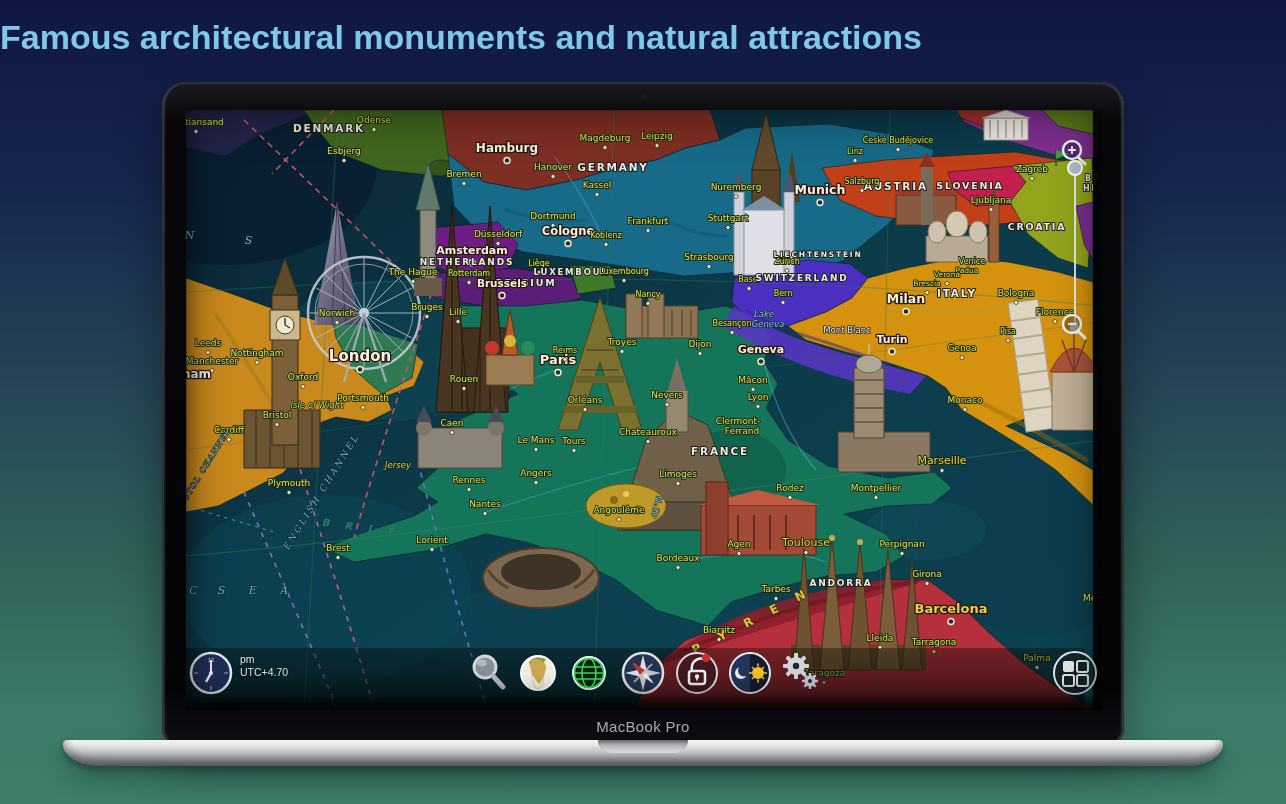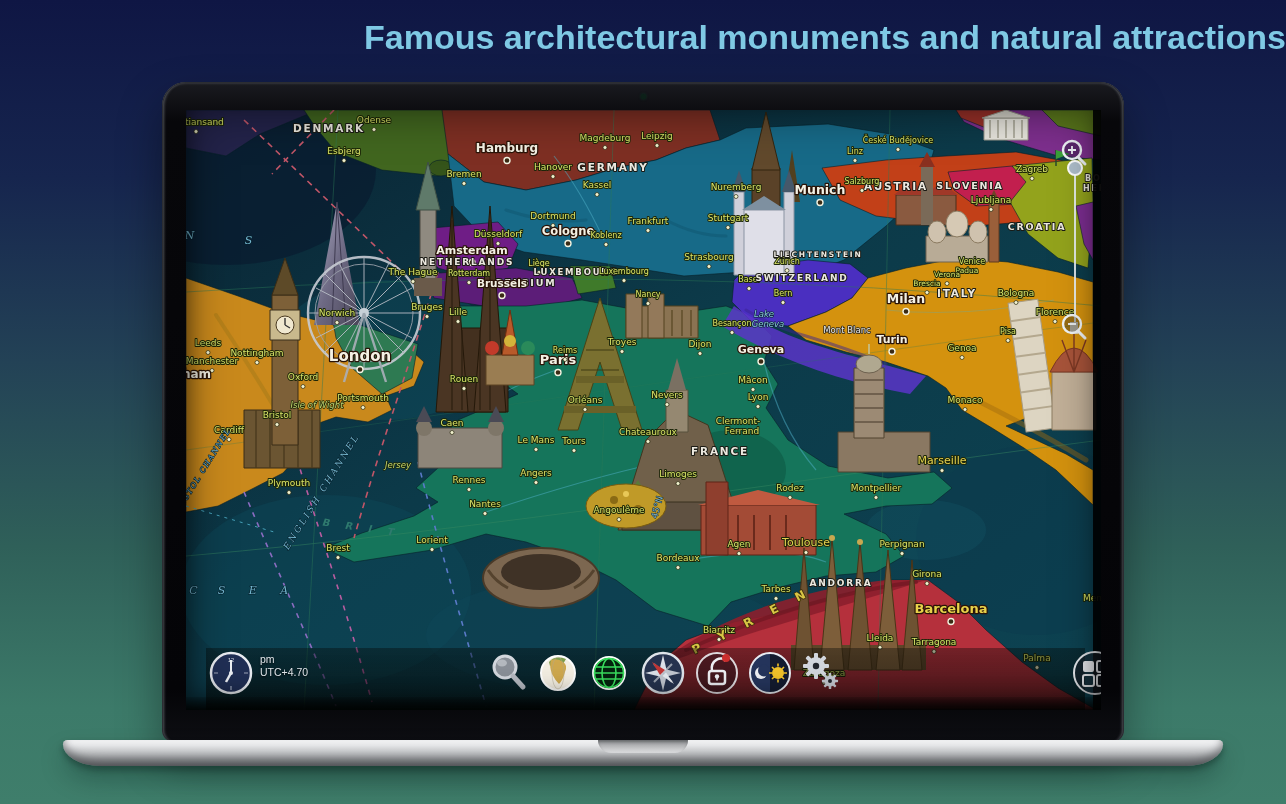--- a/index.html
+++ b/index.html
@@ -1,19 +1,19 @@
 <!DOCTYPE html>
 <html><head>
 <meta charset="utf-8">
 <style>
   html,body{margin:0;padding:0;background:#0e1540;}
   .stage{position:relative;width:1286px;height:804px;overflow:hidden;
     background:linear-gradient(180deg,#0f1644 0%,#16254e 22%,#234256 45%,#2f6059 68%,#3c7a69 88%,#3f7e6b 100%);
     font-family:"Liberation Sans",sans-serif;}
-  .title{position:absolute;top:17px;left:0;right:0;text-align:right;margin:0;
+  .title{position:absolute;top:17px;left:0;right:0;text-align:left;margin:0;
     font:700 34px/1.2 "Liberation Sans",sans-serif;color:#7fc9e4;letter-spacing:0;}
   
   .lid{position:absolute;left:162px;top:82px;width:962px;height:660px;
     background:linear-gradient(180deg,#1a1b20 0%,#07070a 6%,#040407 92%,#0e0f13 100%);
     border-radius:24px 24px 12px 12px;
     box-shadow:inset 0 0 0 1px #2b2d32,inset 4px 0 3px -2px rgba(195,200,210,.38),
       inset -4px 0 3px -2px rgba(195,200,210,.38),inset 0 3px 3px -2px rgba(195,200,210,.32),
       0 20px 44px rgba(0,0,0,.38);}
   .camera{position:absolute;left:50%;top:12px;width:5px;height:5px;margin-left:-2.5px;border-radius:50%;
     background:#0c2018;box-shadow:0 0 3px #0c3524;}
@@ -27,21 +27,21 @@
     font:400 15px "Liberation Sans",sans-serif;color:#a7abb0;letter-spacing:.3px;}
   .base{position:absolute;left:63px;top:740px;width:1160px;height:26px;
     background:linear-gradient(180deg,#fafbfc 0%,#e3e4e6 22%,#c3c5c7 45%,#96989b 72%,#6e7073 100%);
     border-radius:5px 5px 44px 44px / 5px 5px 26px 26px;
     box-shadow:0 4px 6px rgba(5,20,18,.35),0 14px 24px rgba(5,25,22,.28),inset 0 -5px 8px rgba(58,60,64,.55);}
   .notch{position:absolute;left:50%;margin-left:-45px;top:0;width:90px;height:13px;
     border-radius:0 0 13px 13px;background:linear-gradient(180deg,#8e9093,#c9cacc 70%,#dadbdd);
     box-shadow:inset 0 2px 3px rgba(40,42,46,.4);}
   
   .toolbar{position:absolute;left:0;right:16px;top:538px;height:64px;
-    background:linear-gradient(180deg,rgba(6,8,6,.38),rgba(6,8,6,.62));margin-left:20px;}
+    background:linear-gradient(180deg,rgba(6,8,6,.38),rgba(6,8,6,.62));}
   .tb{position:absolute;width:46px;height:46px;top:2px;cursor:pointer;}
   .clocktext{position:absolute;left:54px;top:5px;font:400 10.5px/12.5px "Liberation Sans",sans-serif;
     color:#e3e7ec;text-shadow:0 1px 2px rgba(0,0,0,.8);}
 </style>
 </head>
 <body>
 
 <div class="stage">
   <h1 class="title">Famous architectural monuments and natural attractions</h1>
 
@@ -637,18 +637,19 @@
             <rect x="11" y="25" width="11" height="11" rx="2" fill="none" stroke="#e8eaee" stroke-width="2"></rect>
             <rect x="25" y="25" width="11" height="11" rx="2" fill="none" stroke="#e8eaee" stroke-width="2"></rect>
           </svg>
         </div>
       </div>
 
       <div class="bottom-strip"></div>
       <div class="screen-shade"></div>
     </div>
 
+    <div class="device-label">MacBook Pro</div>
   </div>
 
   <div class="base">
     <div class="notch"></div>
   </div>
 </div>
 
 </body></html>

